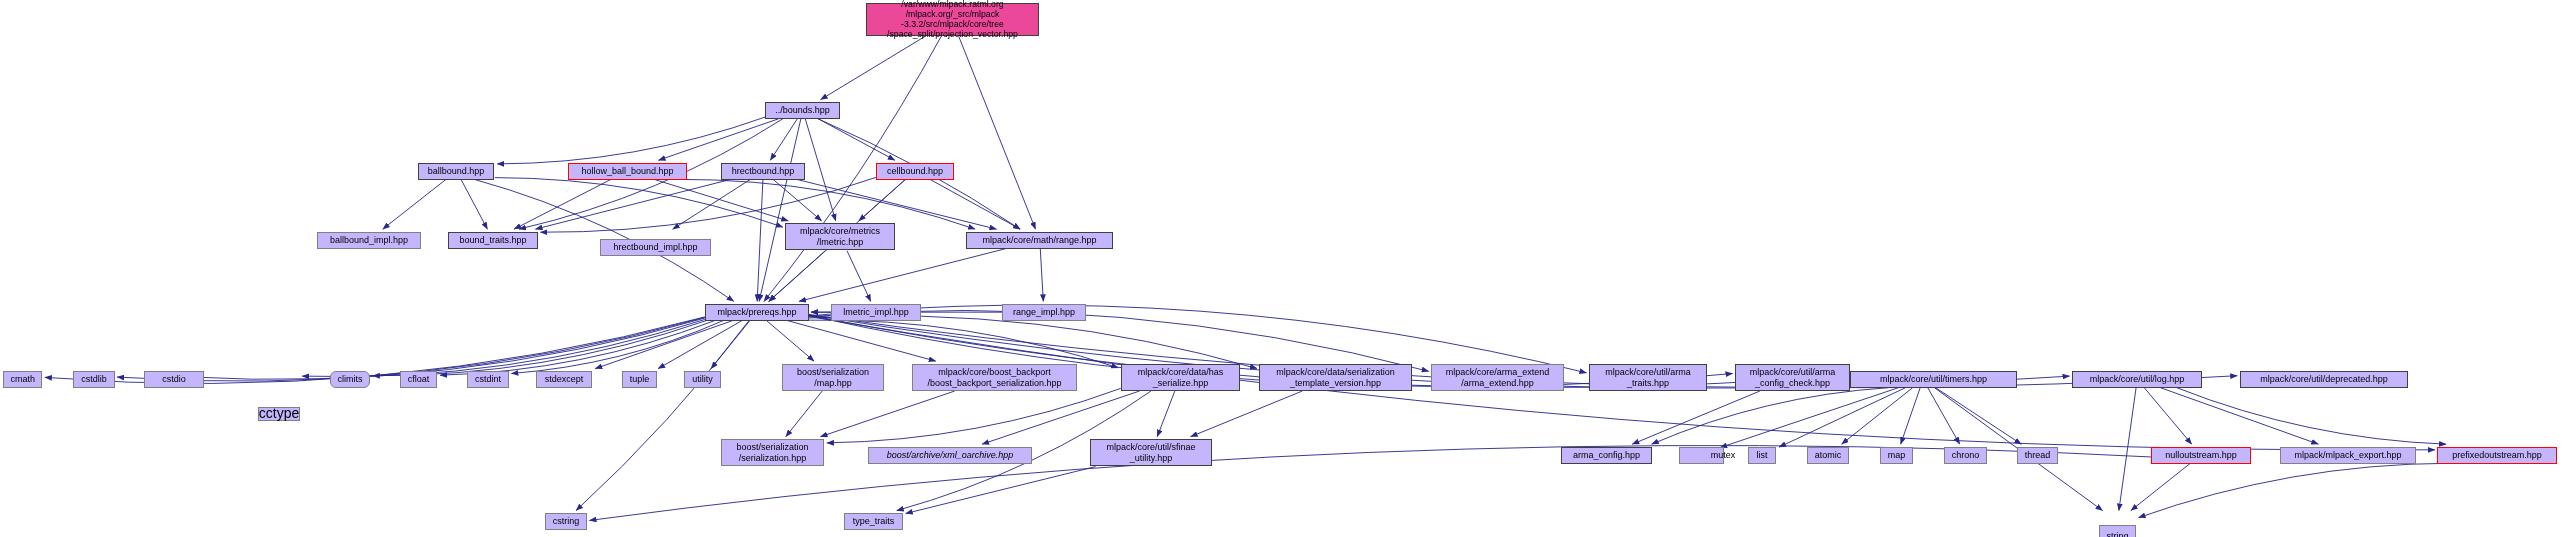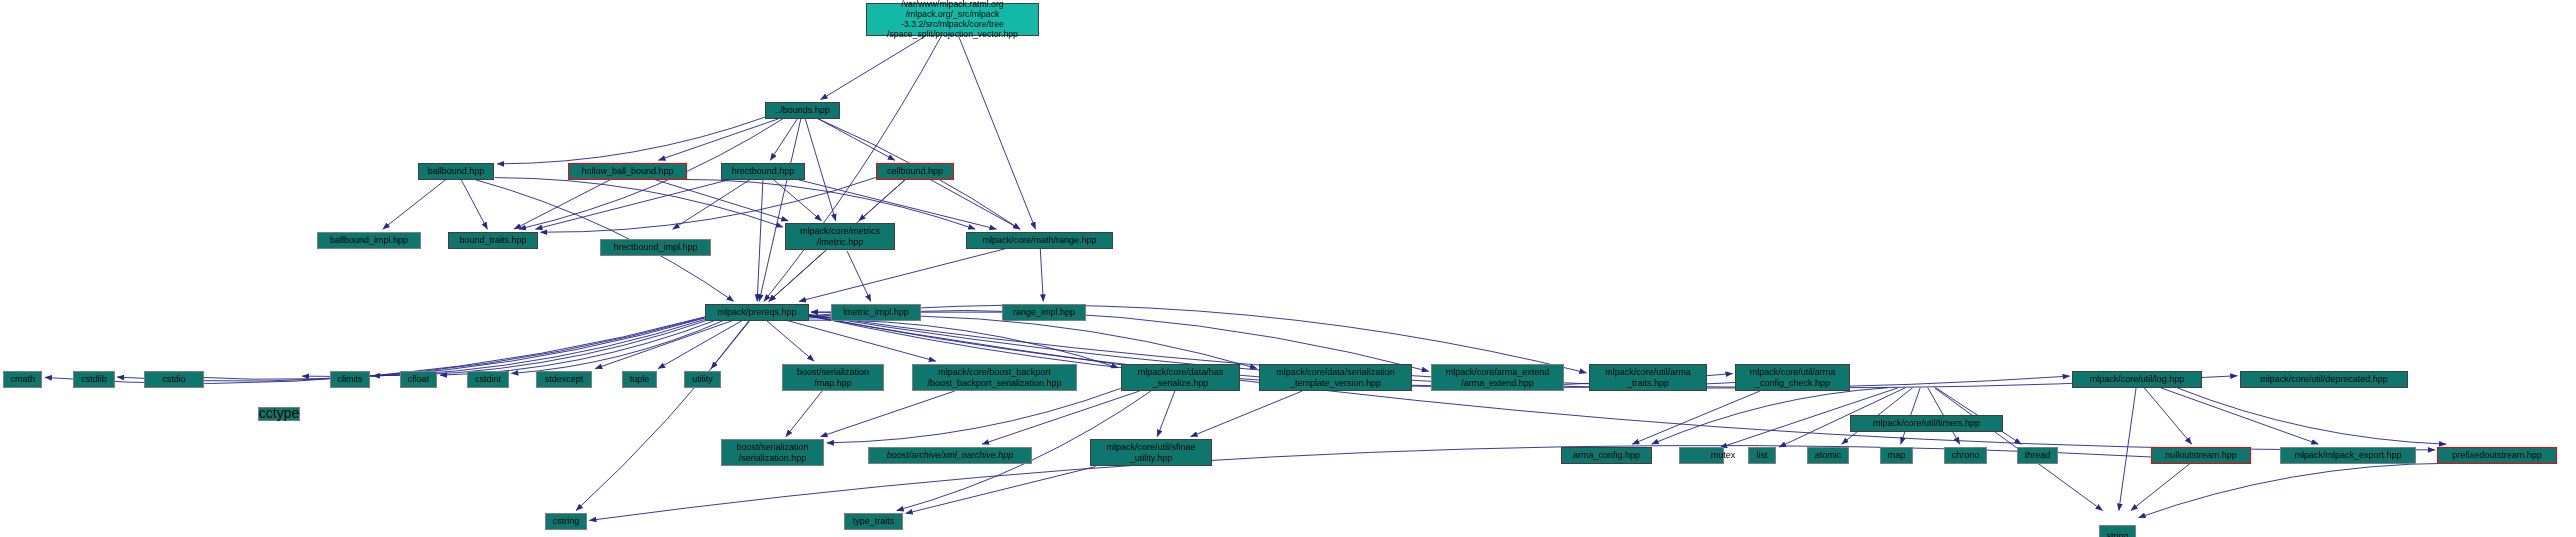--- a/index.html
+++ b/index.html
@@ -23,32 +23,32 @@
     height: 538px;
     pointer-events: none;
   }
   .node {
     position: absolute;
     box-sizing: border-box;
     display: flex;
     align-items: center;
     justify-content: center;
     text-align: center;
-    background: #0f766e;
+    background: #c4b5fd;
     color: #000000;
     line-height: 1.12;
     white-space: pre-line;
     z-index: 5;
     cursor: pointer;
   }
   
   .node.n-normal   { border: 0.8px solid #808080; }
   .node.n-bold     { border: 1.7px solid #404040; }
   .node.n-red      { border: 1.7px solid #ff0000; }
-  .node.n-current  { border: 1.7px solid #404040; background: #14b8a6; }
+  .node.n-current  { border: 1.7px solid #404040; background: #ec4899; }
 </style>
 </head>
 <body>
 
 <div id="graph-root">
   <svg id="edge-layer" width="2576" height="538" viewBox="0 0 3103 648" xmlns="http://www.w3.org/2000/svg">
     <defs>
       <marker id="arrow" markerWidth="9" markerHeight="7" refX="8.5" refY="3.5" orient="auto" markerUnits="userSpaceOnUse">
         <path d="M0,0 L9,3.5 L0,7 z" fill="#26288c"></path>
       </marker>
@@ -151,41 +151,41 @@
       <div class="node n-bold" style="left: 785px; top: 223px; width: 110px; height: 27px; font-size: 9px;"><span>mlpack/core/metrics
 /lmetric.hpp</span></div>
       <div class="node n-bold" style="left: 966px; top: 232px; width: 147px; height: 16.6px; font-size: 9px;"><span>mlpack/core/math/range.hpp</span></div>
       <div class="node n-bold" style="left: 705px; top: 304px; width: 104px; height: 16.6px; font-size: 9px;"><span>mlpack/prereqs.hpp</span></div>
       <div class="node n-normal" style="left: 831px; top: 304px; width: 90px; height: 16.6px; font-size: 9px;"><span>lmetric_impl.hpp</span></div>
       <div class="node n-normal" style="left: 1002px; top: 304px; width: 84px; height: 16.6px; font-size: 9px;"><span>range_impl.hpp</span></div>
       <div class="node n-normal" style="left: 3.3px; top: 371px; width: 39px; height: 16.6px; font-size: 9px;"><span>cmath</span></div>
       <div class="node n-normal" style="left: 73px; top: 371px; width: 42px; height: 16.6px; font-size: 9px;"><span>cstdlib</span></div>
       <div class="node n-normal" style="left: 144px; top: 371px; width: 60px; height: 16.6px; font-size: 9px;"><span>cstdio</span></div>
       <div class="node n-normal" style="left: 258px; top: 371px; width: 42px; height: 14px; font-size: 14px; margin-top: 36px;"><span>cctype</span></div>
-      <div class="node n-normal" style="left: 330px; top: 371px; width: 40px; height: 16.6px; font-size: 9px;"><span>climits</span></div>
+      <div class="node n-normal" style="left: 330px; top: 371px; width: 40px; height: 16.6px; font-size: 9px; border-radius: 6px;"><span>climits</span></div>
       <div class="node n-normal" style="left: 400px; top: 371px; width: 37px; height: 16.6px; font-size: 9px;"><span>cfloat</span></div>
       <div class="node n-normal" style="left: 467px; top: 371px; width: 42px; height: 16.6px; font-size: 9px;"><span>cstdint</span></div>
       <div class="node n-normal" style="left: 536px; top: 371px; width: 56px; height: 16.6px; font-size: 9px;"><span>stdexcept</span></div>
       <div class="node n-normal" style="left: 622px; top: 371px; width: 35px; height: 16.6px; font-size: 9px;"><span>tuple</span></div>
       <div class="node n-normal" style="left: 684px; top: 371px; width: 37px; height: 16.6px; font-size: 9px;"><span>utility</span></div>
       <div class="node n-normal" style="left: 782px; top: 364px; width: 102px; height: 27px; font-size: 9px;"><span>boost/serialization
 /map.hpp</span></div>
       <div class="node n-normal" style="left: 912px; top: 364px; width: 165px; height: 27px; font-size: 9px;"><span>mlpack/core/boost_backport
 /boost_backport_serialization.hpp</span></div>
       <div class="node n-bold" style="left: 1121px; top: 364px; width: 119px; height: 27px; font-size: 9px;"><span>mlpack/core/data/has
 _serialize.hpp</span></div>
       <div class="node n-bold" style="left: 1259px; top: 364px; width: 153px; height: 27px; font-size: 9px;"><span>mlpack/core/data/serialization
 _template_version.hpp</span></div>
       <div class="node n-normal" style="left: 1431px; top: 364px; width: 133px; height: 27px; font-size: 9px;"><span>mlpack/core/arma_extend
 /arma_extend.hpp</span></div>
       <div class="node n-bold" style="left: 1589px; top: 364px; width: 118px; height: 27px; font-size: 9px;"><span>mlpack/core/util/arma
 _traits.hpp</span></div>
       <div class="node n-bold" style="left: 1735px; top: 364px; width: 115px; height: 27px; font-size: 9px;"><span>mlpack/core/util/arma
 _config_check.hpp</span></div>
-      <div class="node n-bold" style="left: 1850px; top: 371px; width: 153px; height: 16.6px; font-size: 9px; margin-top: 44px;"><span>mlpack/core/util/timers.hpp</span></div>
+      <div class="node n-bold" style="left: 1850px; top: 371px; width: 167px; height: 16.6px; font-size: 9px;"><span>mlpack/core/util/timers.hpp</span></div>
       <div class="node n-bold" style="left: 2072px; top: 371px; width: 130px; height: 16.6px; font-size: 9px;"><span>mlpack/core/util/log.hpp</span></div>
       <div class="node n-bold" style="left: 2240px; top: 371px; width: 168px; height: 16.6px; font-size: 9px;"><span>mlpack/core/util/deprecated.hpp</span></div>
       <div class="node n-normal" style="left: 721px; top: 439px; width: 103px; height: 27px; font-size: 9px;"><span>boost/serialization
 /serialization.hpp</span></div>
       <div class="node n-normal" style="left: 868px; top: 447px; width: 164px; height: 16.6px; font-size: 9px; font-style: italic;"><span>boost/archive/xml_oarchive.hpp</span></div>
       <div class="node n-bold" style="left: 1090px; top: 439px; width: 122px; height: 27px; font-size: 9px;"><span>mlpack/core/util/sfinae
 _utility.hpp</span></div>
       <div class="node n-bold" style="left: 1561px; top: 447px; width: 91px; height: 16.6px; font-size: 9px;"><span>arma_config.hpp</span></div>
       <div class="node n-normal" style="left: 1679px; top: 447px; width: 39px; height: 16.6px; font-size: 9px; padding-left: 43px;"><span>mutex</span></div>
       <div class="node n-normal" style="left: 1748px; top: 447px; width: 28px; height: 16.6px; font-size: 9px;"><span>list</span></div>

